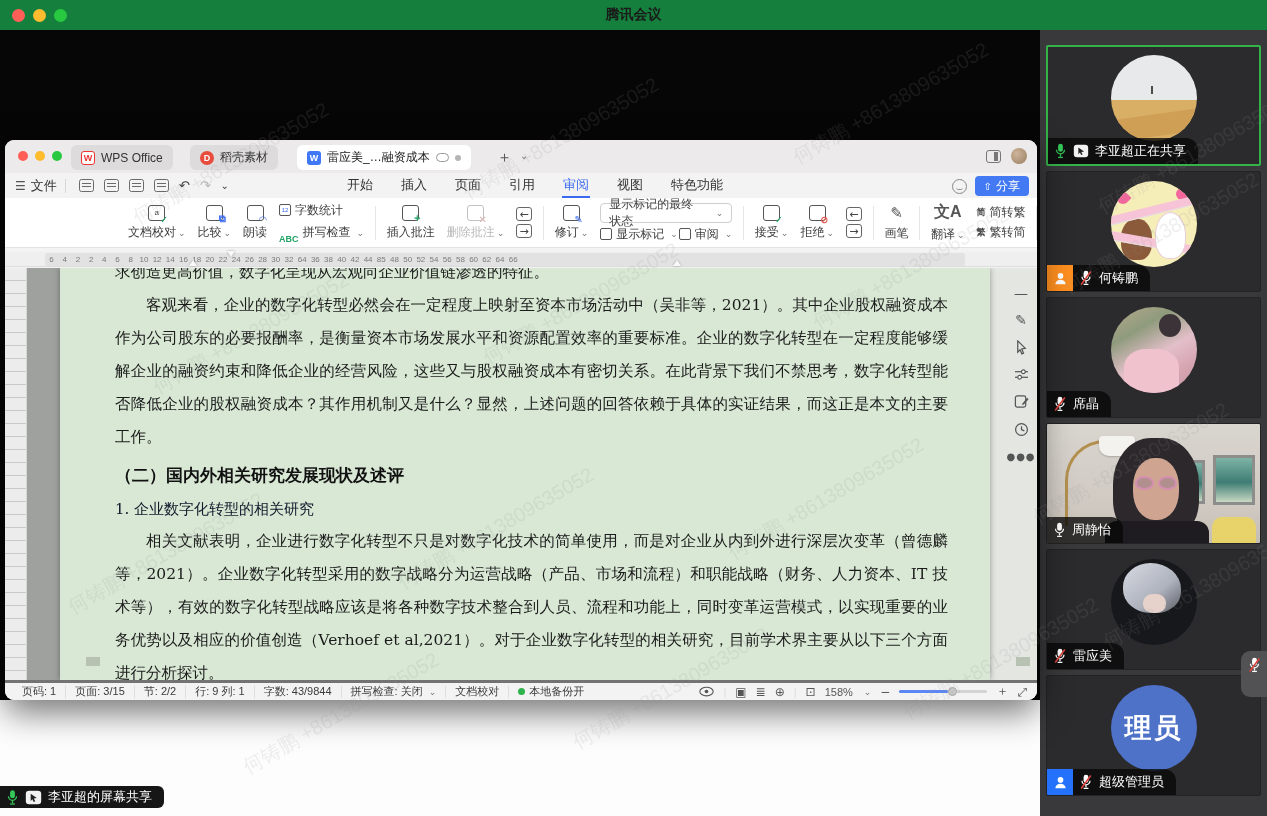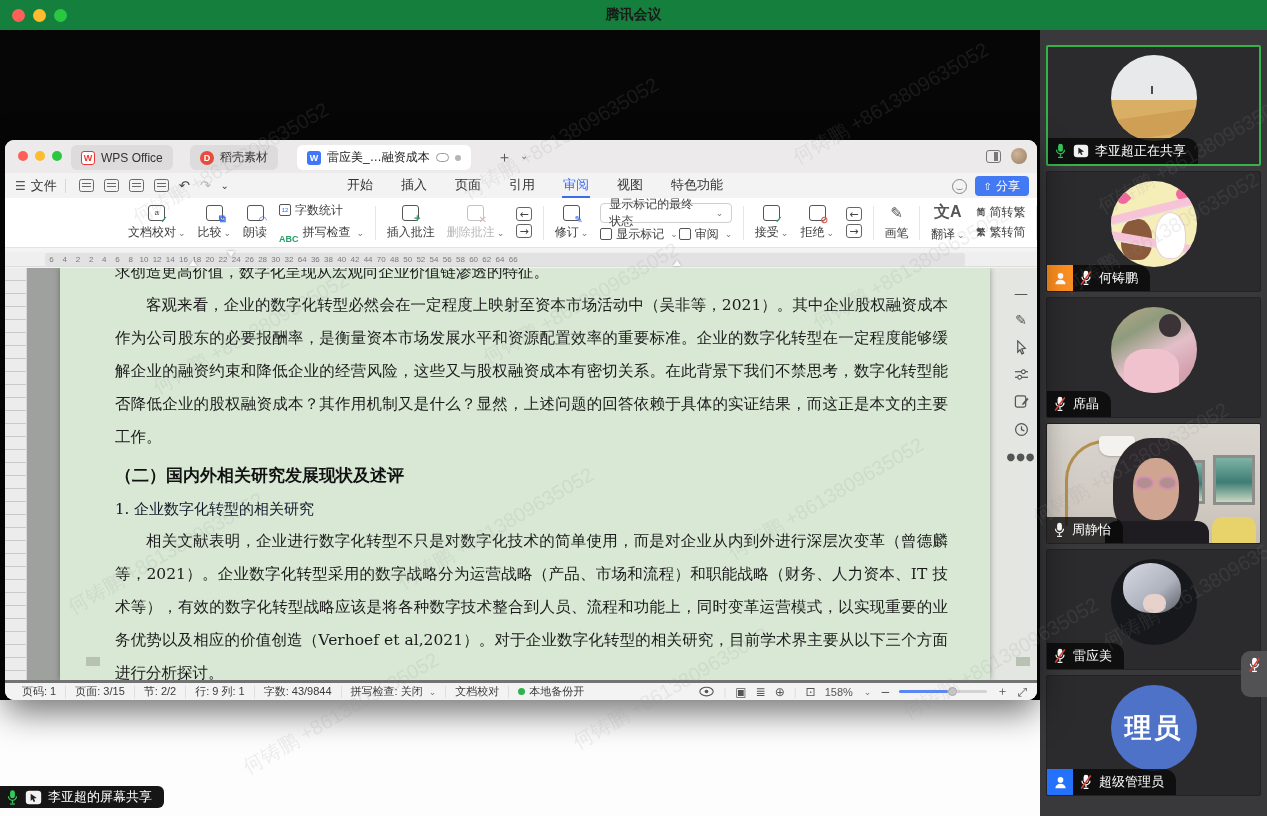--- a/index.html
+++ b/index.html
@@ -386,21 +386,21 @@
           <span class="rnum">26</span>
           <span class="rnum">28</span>
           <span class="rnum">30</span>
           <span class="rnum">32</span>
           <span class="rnum">64</span>
           <span class="rnum">36</span>
           <span class="rnum">38</span>
           <span class="rnum">40</span>
           <span class="rnum">42</span>
           <span class="rnum">44</span>
-          <span class="rnum">70</span>
+          <span class="rnum">85</span>
           <span class="rnum">48</span>
           <span class="rnum">50</span>
           <span class="rnum">52</span>
           <span class="rnum">54</span>
           <span class="rnum">56</span>
           <span class="rnum">58</span>
           <span class="rnum">60</span>
           <span class="rnum">62</span>
           <span class="rnum">64</span>
           <span class="rnum">66</span>

